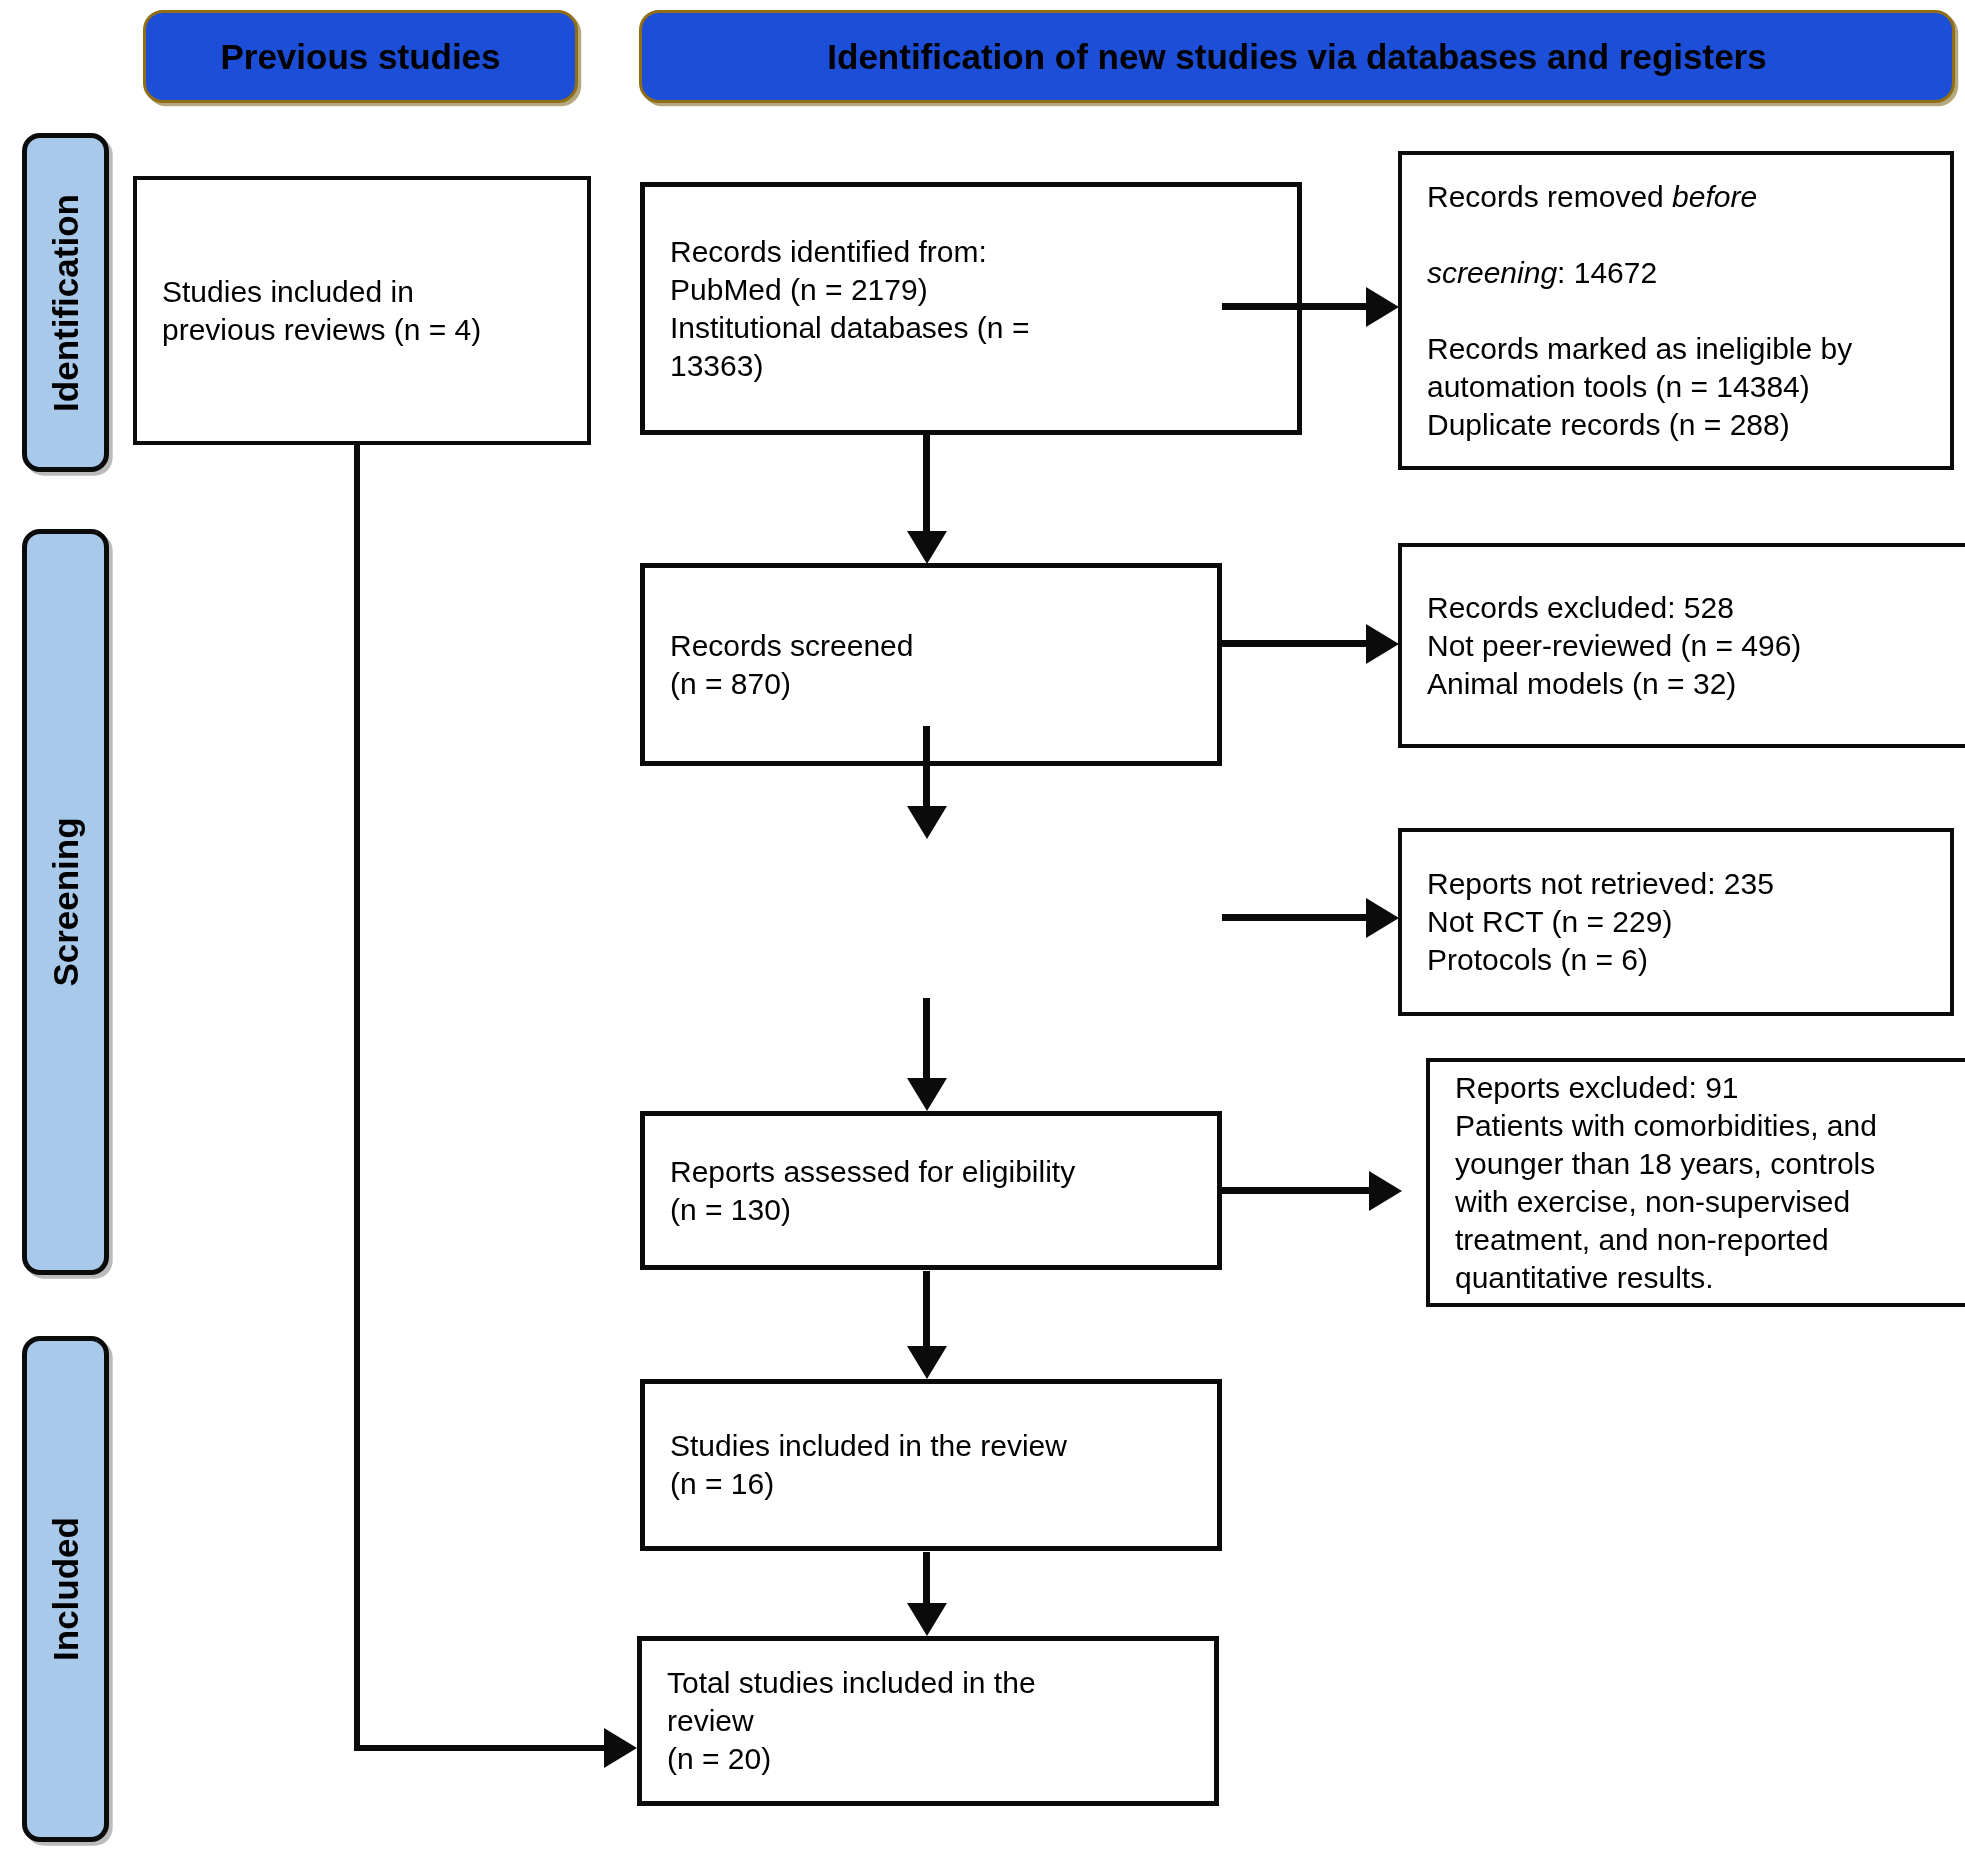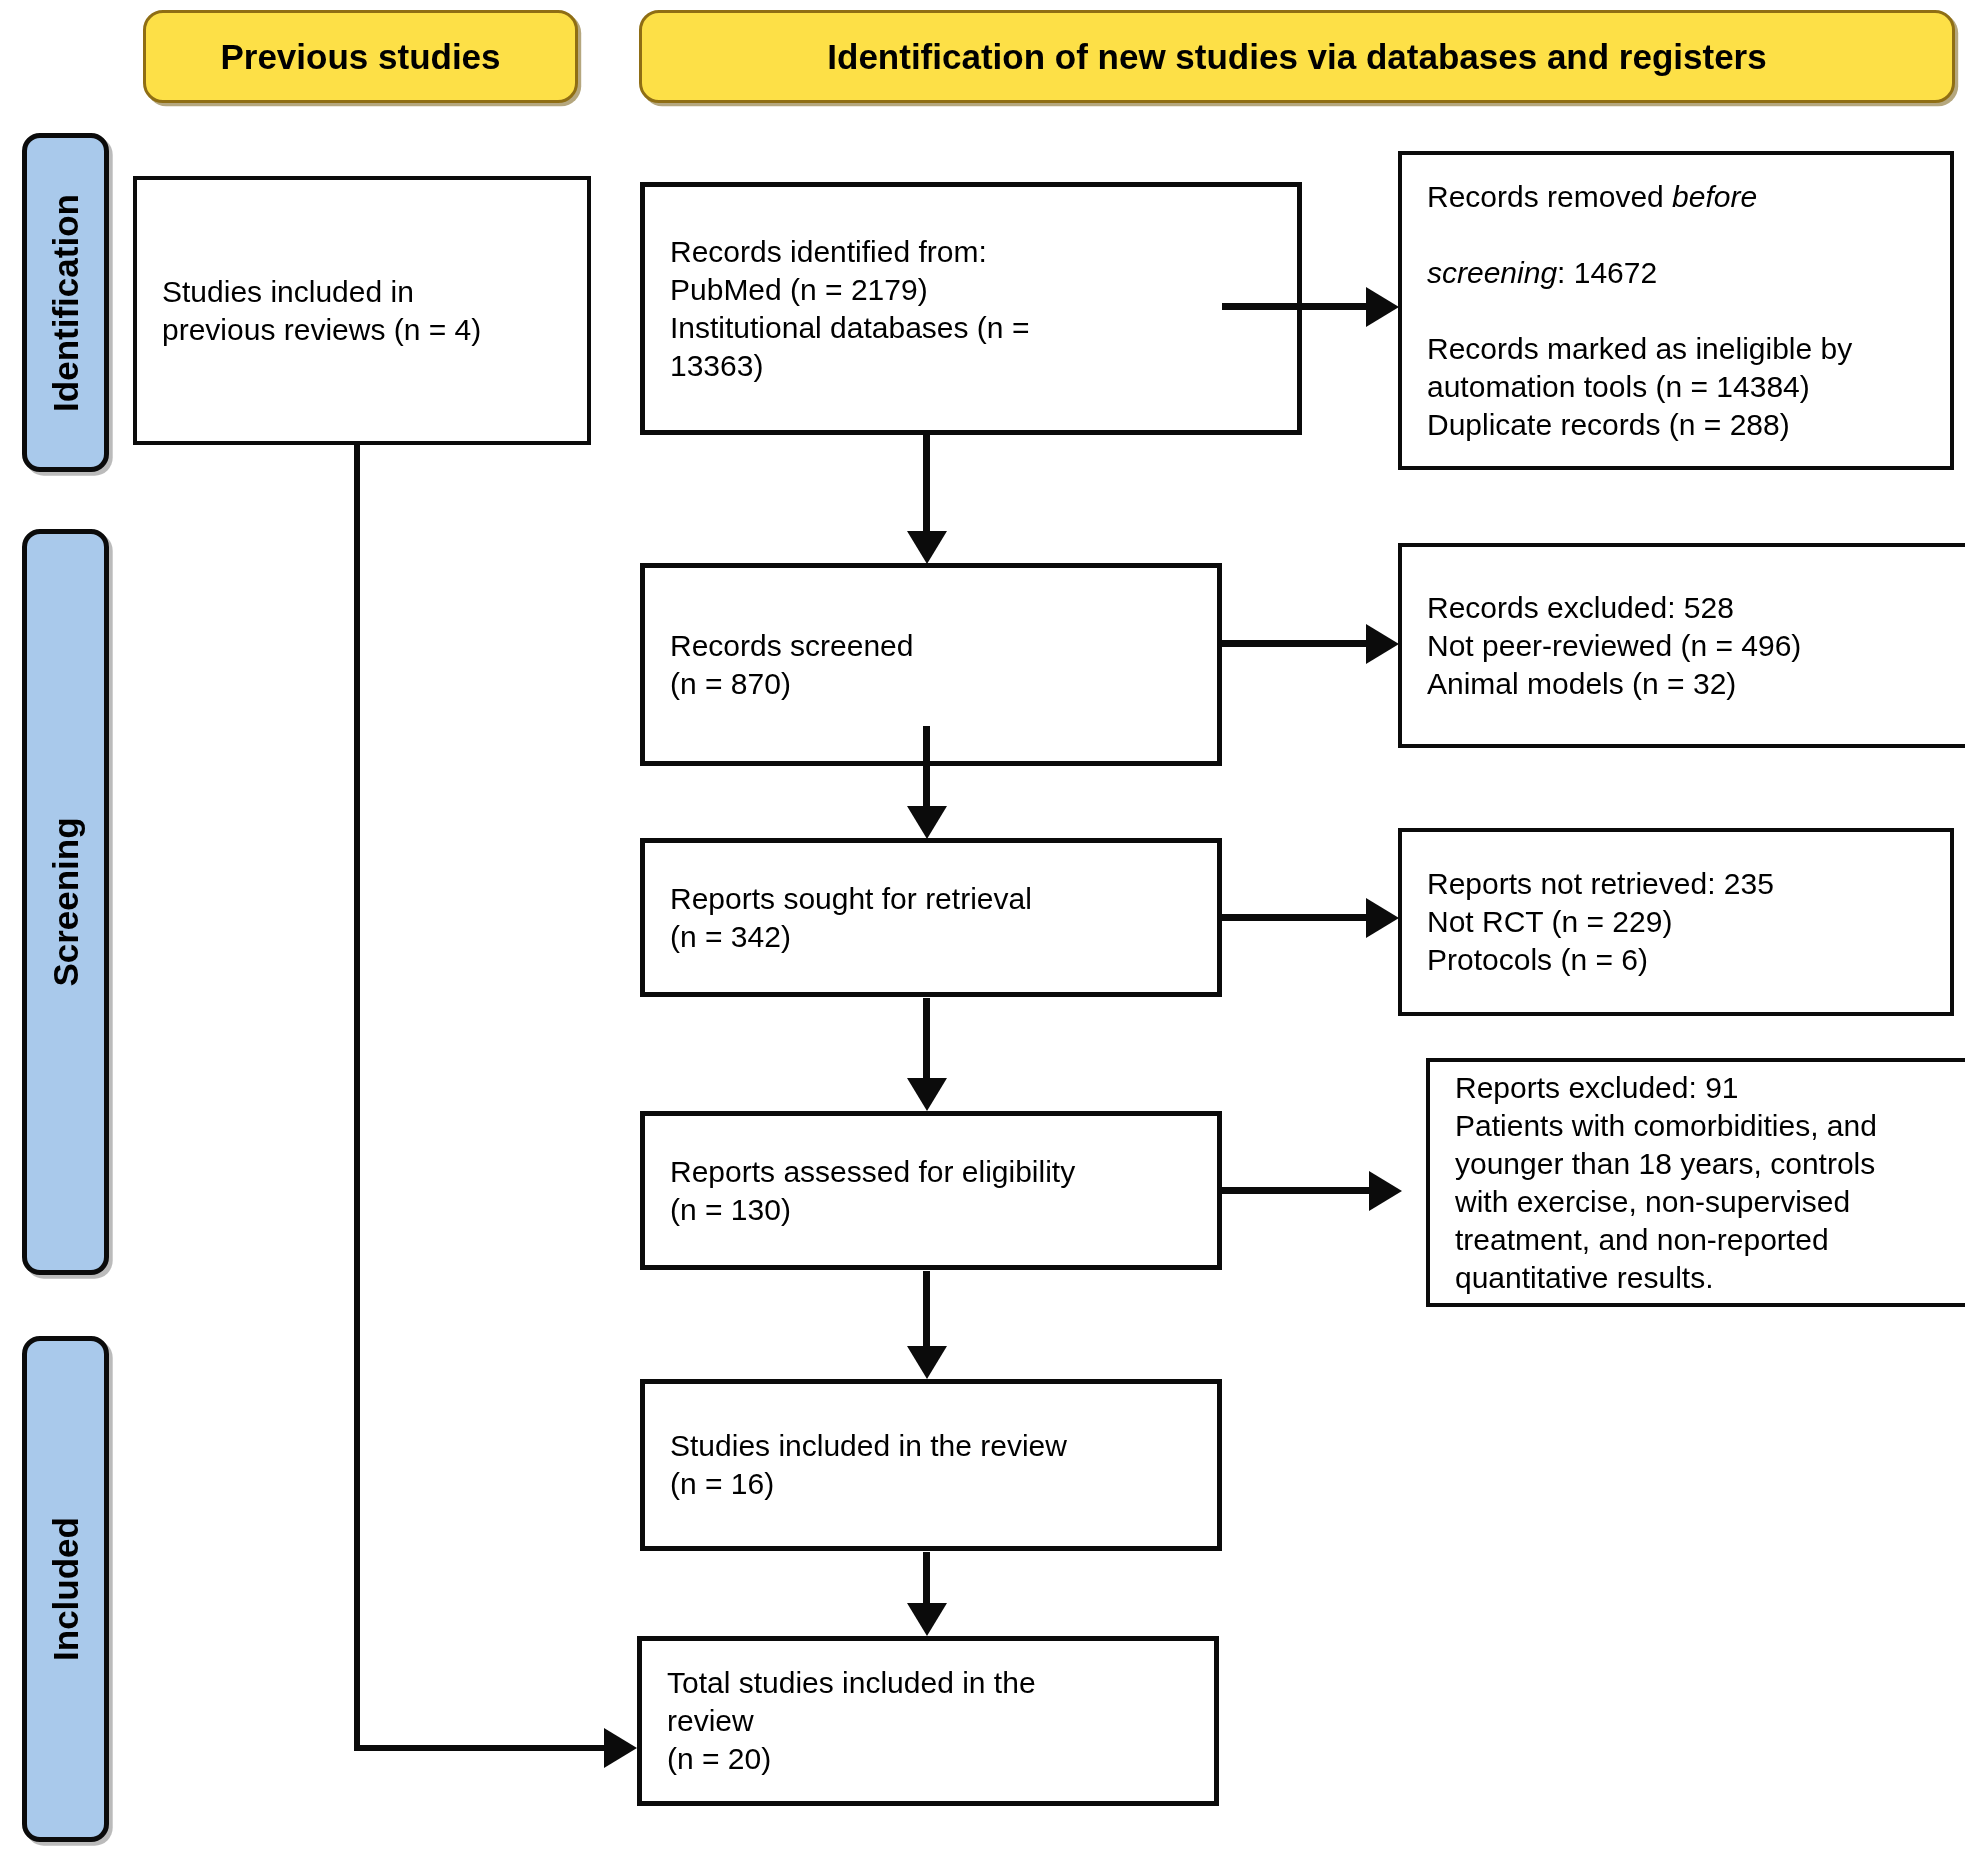--- a/index.html
+++ b/index.html
@@ -6,21 +6,21 @@
   #canvas {
     position:relative;
     width:1965px; height:1873px;
     background:#ffffff;
     font-family:"Liberation Sans", sans-serif;
     color:#000000;
   }
   
   .header {
     position:absolute;
-    background:#fde047;
+    background:#1d4ed8;
     border:3.7px solid #8F6E14;
     border-radius:20px;
     display:flex; align-items:center; justify-content:center;
     font-weight:bold; font-size:35px;
     box-shadow:3.2px 3.2px 0 rgba(120,95,20,0.55);
     box-sizing:border-box;
   }
   
   .stage {
     position:absolute;
@@ -97,24 +97,20 @@
 PubMed (n = 2179)
 Institutional databases (n =
 13363)</div>
   </div>
 
   <div class="box" style="left:640px; top:563px; width:582px; height:203px;">
     <div class="txt">Records screened
 (n = 870)</div>
   </div>
 
-  <div class="box" style="left:640px; top:838px; width:582px; height:159px;">
-    <div class="txt">Reports sought for retrieval
-(n = 342)</div>
-  </div>
 
   <div class="box" style="left:640px; top:1111px; width:582px; height:159px;">
     <div class="txt">Reports assessed for eligibility
 (n = 130)</div>
   </div>
 
   <div class="box" style="left:640px; top:1379px; width:582px; height:172px;">
     <div class="txt">Studies included in the review
 (n = 16)</div>
   </div>

